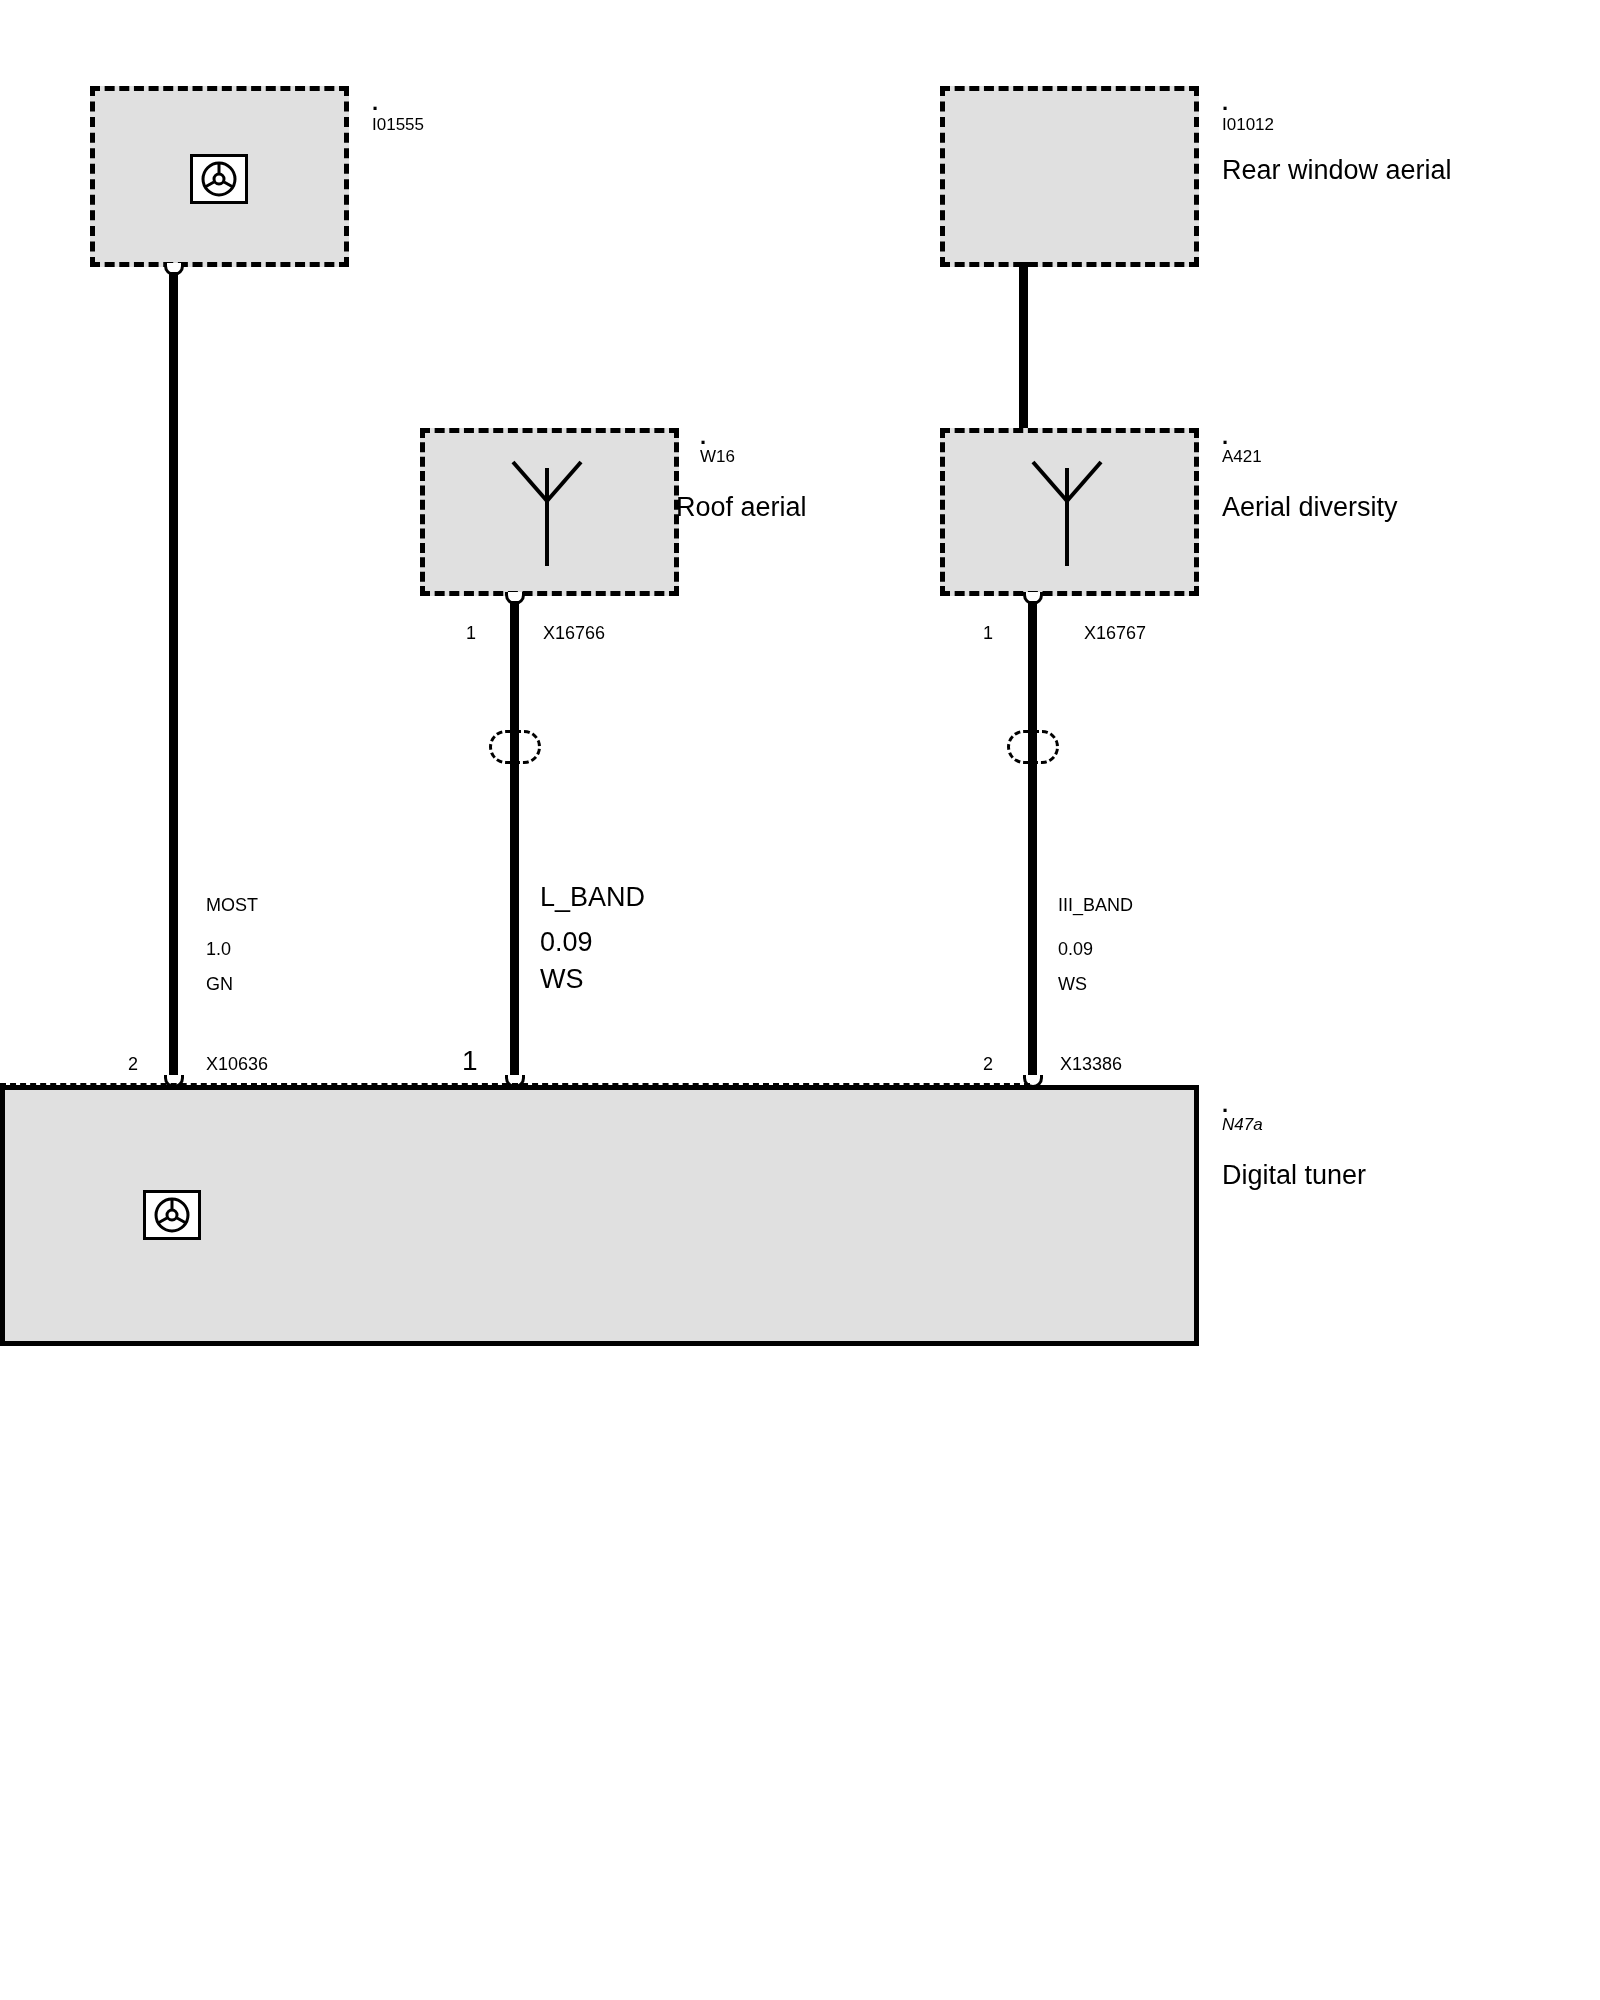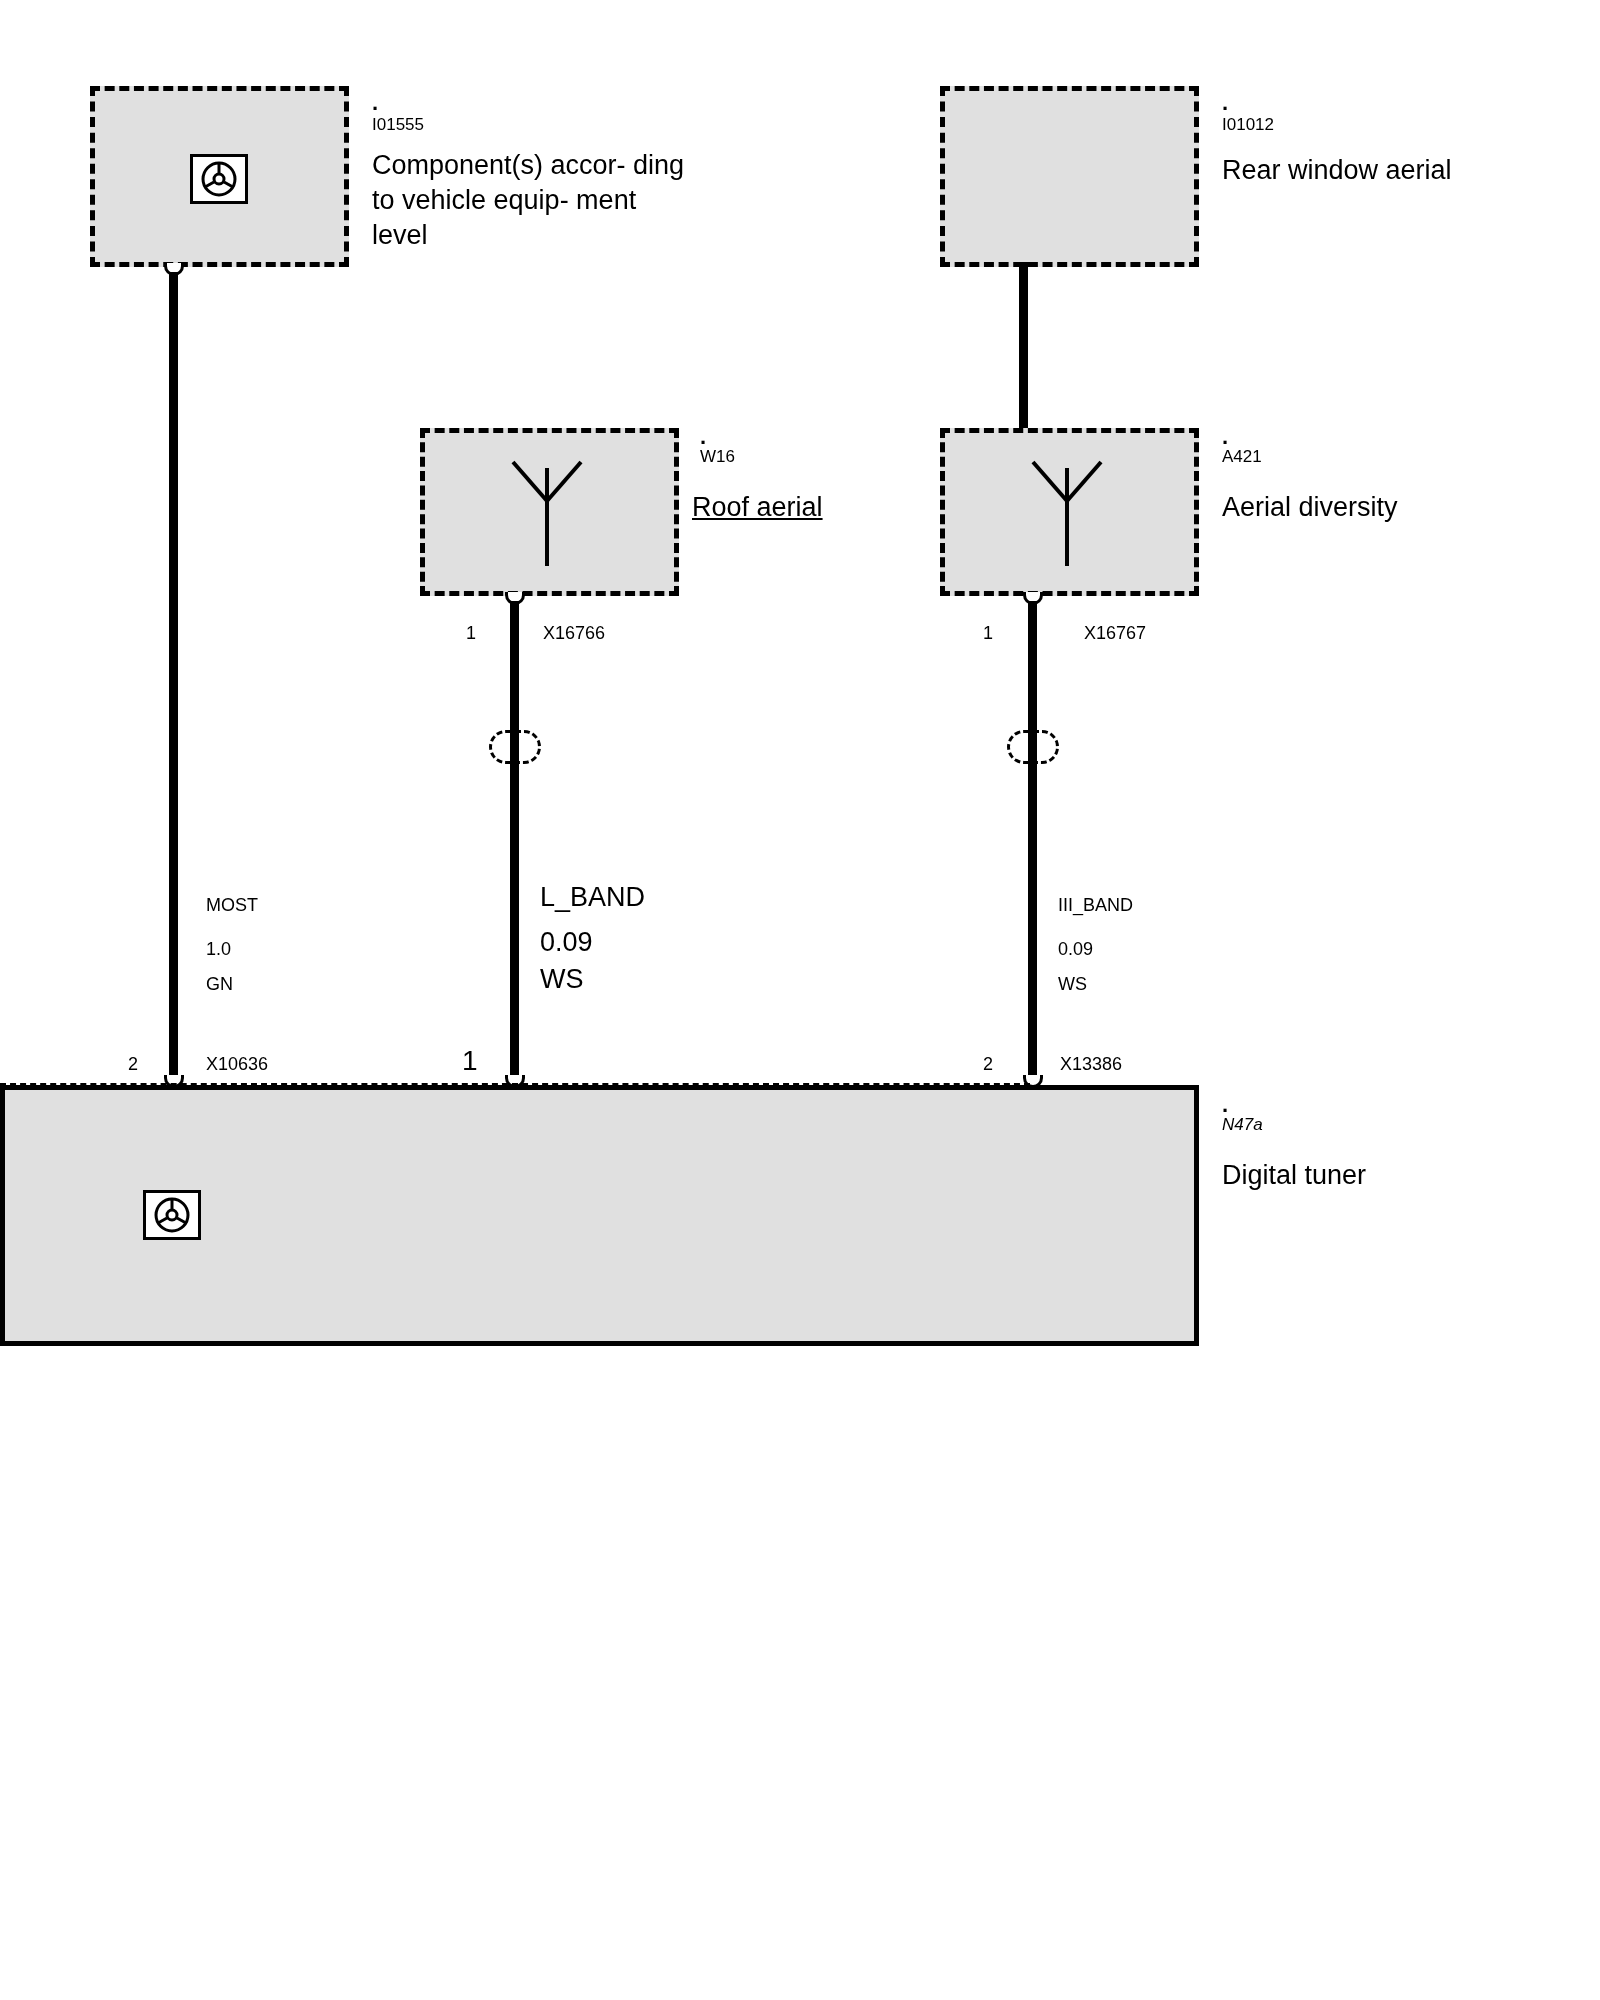--- a/index.html
+++ b/index.html
@@ -129,23 +129,20 @@
       <circle cx="26" cy="22" r="16" fill="none" stroke="#000" stroke-width="3"></circle>
       <circle cx="26" cy="22" r="5" fill="none" stroke="#000" stroke-width="3"></circle>
       <line x1="26" y1="6" x2="26" y2="17" stroke="#000" stroke-width="3"></line>
       <line x1="12" y1="30" x2="21" y2="25" stroke="#000" stroke-width="3"></line>
       <line x1="40" y1="30" x2="31" y2="25" stroke="#000" stroke-width="3"></line>
     </svg>
   </div>
 
   <div class="lbl lbl-dot" style="left:372px; top:96px;">.</div>
   <div class="lbl lbl-id" style="left:372px; top:114px;">I01555</div>
-  <div class="lbl lbl-name wrap" style="left:372px; top:148px; width:320px;">Component(s) accor-
-ding to vehicle equip-
-ment level</div>
 
   <div class="cup" style="left:164px; top:263px;"></div>
   <div class="wire wire-v" style="left:169px; top:272px; height:813px;"></div>
   <div class="cup" style="left:164px; top:1075px;"></div>
 
   <div class="lbl lbl-sig-sm" style="left:206px; top:894px;">MOST</div>
   <div class="lbl lbl-sig-sm" style="left:206px; top:938px;">1.0</div>
   <div class="lbl lbl-sig-sm" style="left:206px; top:973px;">GN</div>
 
   <div class="lbl lbl-pin" style="left:128px; top:1053px;">2</div>
@@ -165,21 +162,21 @@
     <svg width="120" height="115" viewBox="0 0 120 115">
       <line x1="60" y1="43" x2="60" y2="110" stroke="#000" stroke-width="4"></line>
       <line x1="60" y1="45" x2="26" y2="6" stroke="#000" stroke-width="4"></line>
       <line x1="60" y1="45" x2="94" y2="6" stroke="#000" stroke-width="4"></line>
       <line x1="60" y1="45" x2="60" y2="12" stroke="#000" stroke-width="4"></line>
     </svg>
   </div>
 
   <div class="lbl lbl-dot" style="left:700px; top:430px;">.</div>
   <div class="lbl lbl-id" style="left:700px; top:446px;">W16</div>
-  <div class="lbl lbl-name" style="left:692px; top:490px;text-decoration:underline;">Roof aerial</div>
+  <div class="lbl lbl-name" style="left:676px; top:490px;">Roof aerial</div>
 
   <div class="cup" style="left:505px; top:592px;"></div>
   <div class="lbl lbl-pin" style="left:466px; top:622px;">1</div>
   <div class="lbl lbl-conn" style="left:543px; top:622px;">X16766</div>
 
   <div class="wire wire-v" style="left:510px; top:601px; height:484px;"></div>
 
   <div class="splice" style="left:489px; top:730px;">
     <div class="half l"></div>
     <div class="half r"></div>

